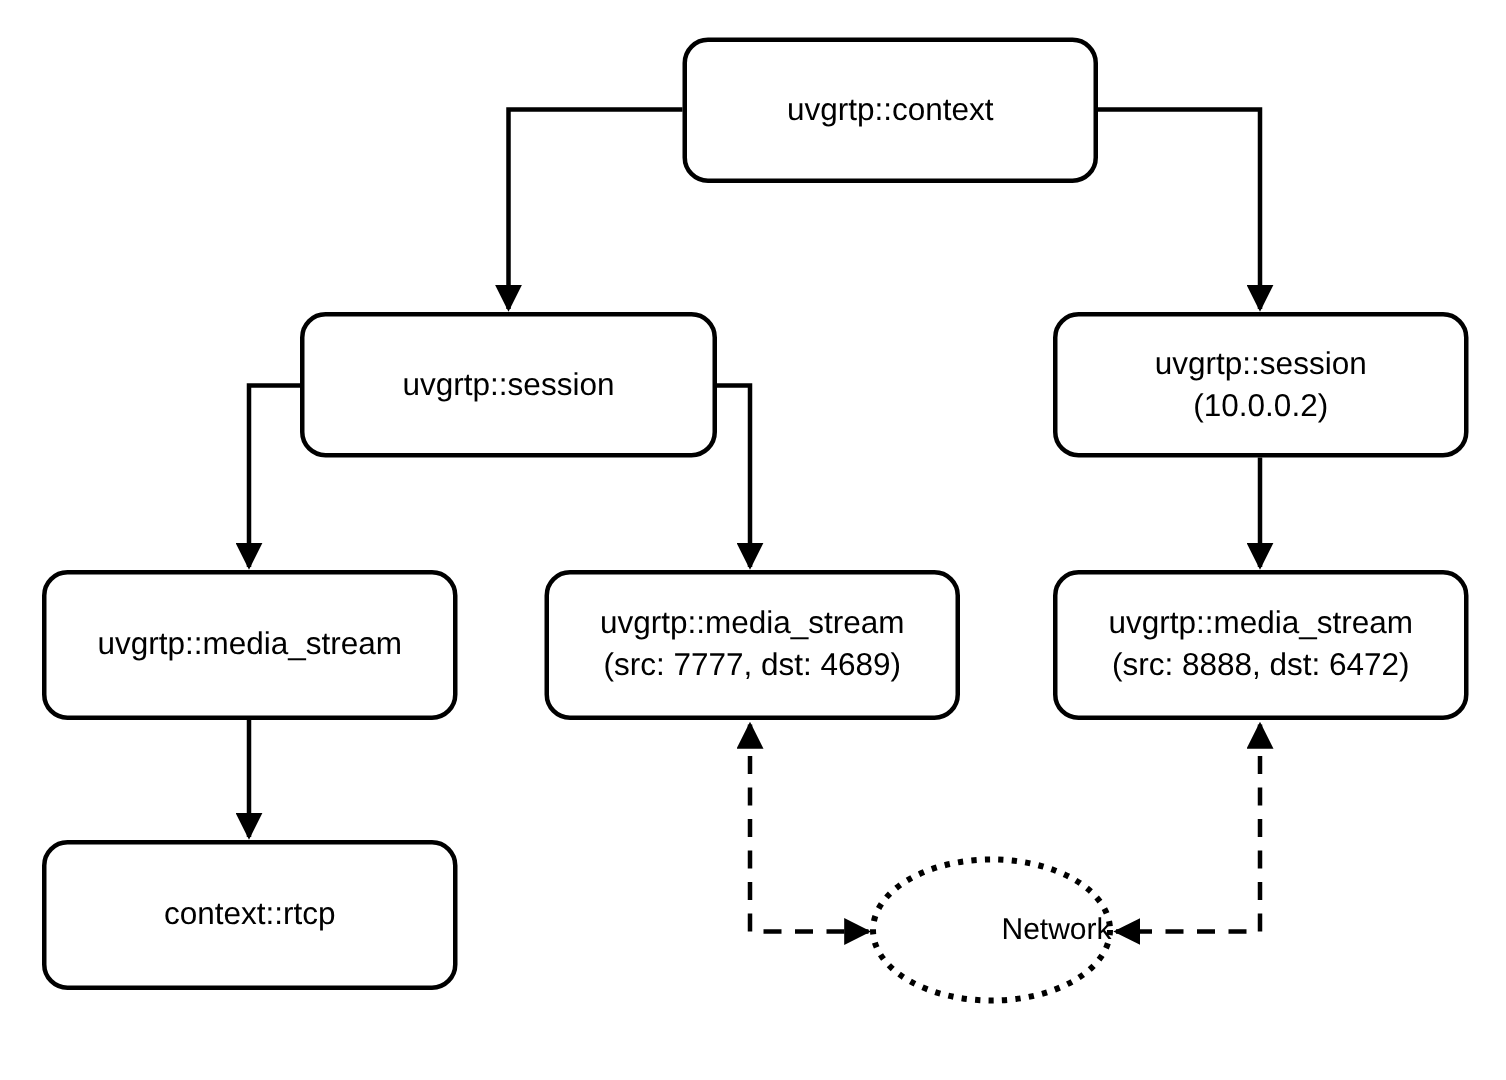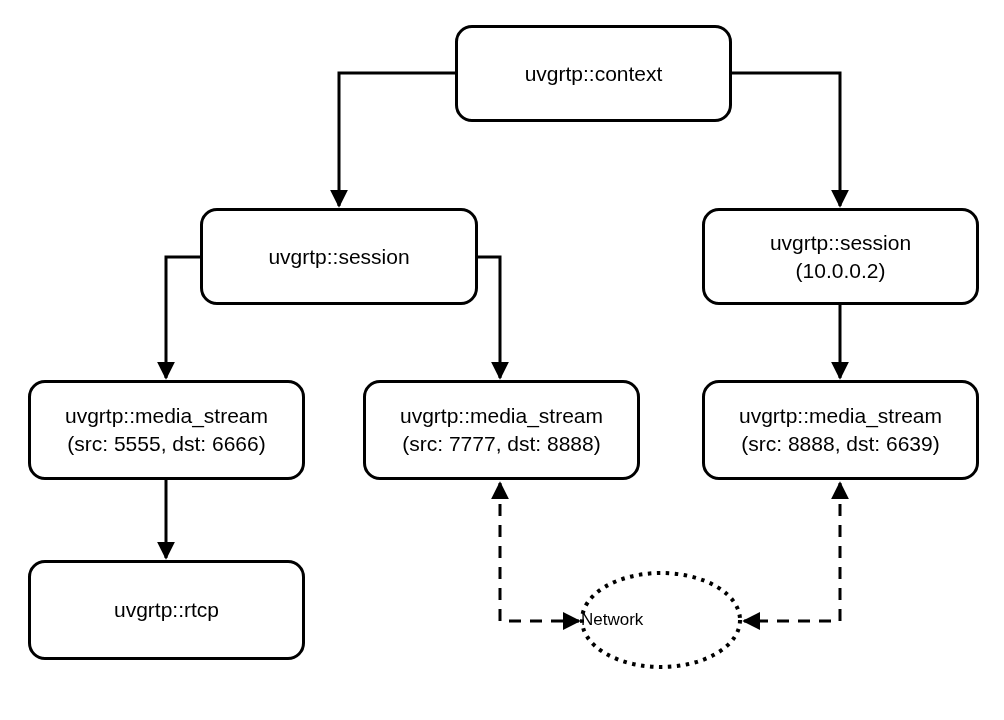--- a/index.html
+++ b/index.html
@@ -57,22 +57,22 @@
   .node-session-right { left: 702px; top: 208px; width: 277px; height: 97px;  }
   .node-media-left    { left: 28px;  top: 380px; width: 277px; height: 100px; }
   .node-media-mid     { left: 363px; top: 380px; width: 277px; height: 100px; }
   .node-media-right   { left: 702px; top: 380px; width: 277px; height: 100px; }
   .node-rtcp          { left: 28px;  top: 560px; width: 277px; height: 100px; }
 
   .network-label {
     position: absolute;
     left: 581px; top: 609px;
     width: 160px;
-    text-align: left;
-    font-size: 17px;
+    text-align: right;
+    font-size: 20px;
     line-height: 22px;
     color: var(--text);
   }
 </style>
 </head>
 <body>
 
 <div class="canvas">
 
   <svg class="connectors" width="1004" height="720" viewBox="0 0 1004 720" xmlns="http://www.w3.org/2000/svg">
@@ -103,32 +103,31 @@
     <div>uvgrtp::session</div>
   </div>
 
   <div class="node node-session-right">
     <div>uvgrtp::session</div>
     <div>(10.0.0.2)</div>
   </div>
 
   <div class="node node-media-left">
     <div>uvgrtp::media_stream</div>
-    <div>(src: 5555, dst: 6666)</div>
   </div>
 
   <div class="node node-media-mid">
     <div>uvgrtp::media_stream</div>
-    <div>(src: 7777, dst: 8888)</div>
+    <div>(src: 7777, dst: 4689)</div>
   </div>
 
   <div class="node node-media-right">
     <div>uvgrtp::media_stream</div>
-    <div>(src: 8888, dst: 6639)</div>
+    <div>(src: 8888, dst: 6472)</div>
   </div>
 
   <div class="node node-rtcp">
-    <div>uvgrtp::rtcp</div>
+    <div>context::rtcp</div>
   </div>
 
   <div class="network-label">Network</div>
 
 </div>
 
 </body></html>

